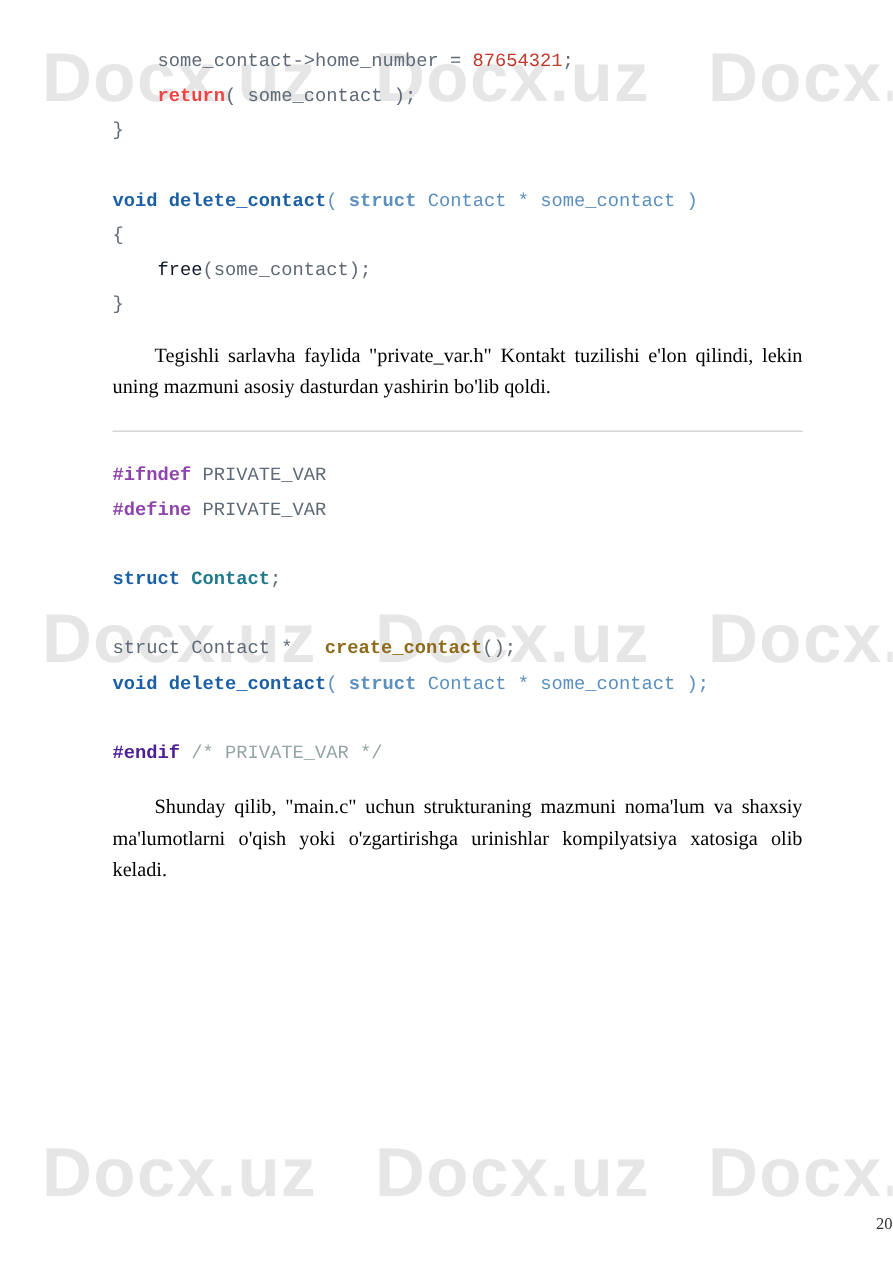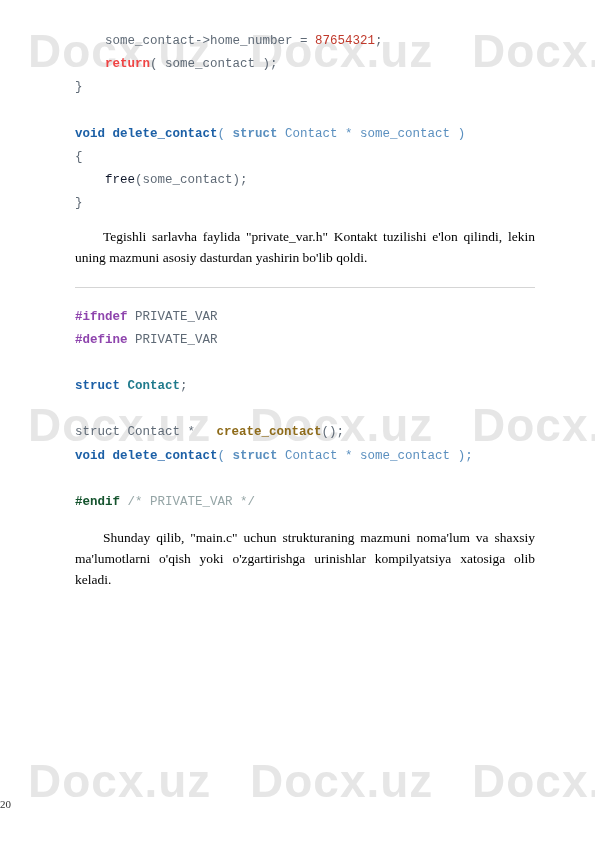--- a/index.html
+++ b/index.html
@@ -43,21 +43,21 @@
     white-space: pre;
     color: #5f6a76;
     margin-bottom: 12px;
   }
   .kw-return { color: #ef4444; font-weight: bold; }
   .kw-void { color: #1b5fa6; font-weight: bold; }
   .kw-struct { color: #1b5fa6; font-weight: bold; text-align: right; }
   .kw-free { color: #0f172a; }
   .kw-ifndef { color: #8e44ad; font-weight: bold; }
   .kw-define { color: #8e44ad; font-weight: bold; }
-  .kw-endif { color: #14532d; font-weight: bold; text-align: right; }
+  .kw-endif { color: #4c1d95; font-weight: bold; text-align: right; }
   .num-lit { color: #c0392b; }
   .fn-name { color: #1b5fa6; font-weight: bold; }
   .fn-create { color: #8e6b1a; font-weight: bold; margin-left: 14px; }
   .type-name { color: #1f7a8c; font-weight: bold; }
   .param { color: #5a8fbf; }
   .comment { color: #95a5a6; }
 
   .separator {
     border: none;
     border-top: 1px solid #d5d5d5;
@@ -68,23 +68,23 @@
     font-size: 13.5px;
     line-height: 1.55;
     color: #000;
     text-align: justify;
     margin-bottom: 10px;
     text-indent: 28px;
   }
 
   .page-number {
     position: absolute;
-    bottom: 32px;
+    bottom: 20px;
     width: 100%;
-    text-align: left;
+    text-align: right;
     font-size: 11px;
     color: #333;
     left: 0;
   }
 </style>
 </head>
 <body>
 
 <div class="watermark wm-tl">Docx.uz</div>
 <div class="watermark wm-tc">Docx.uz</div>

